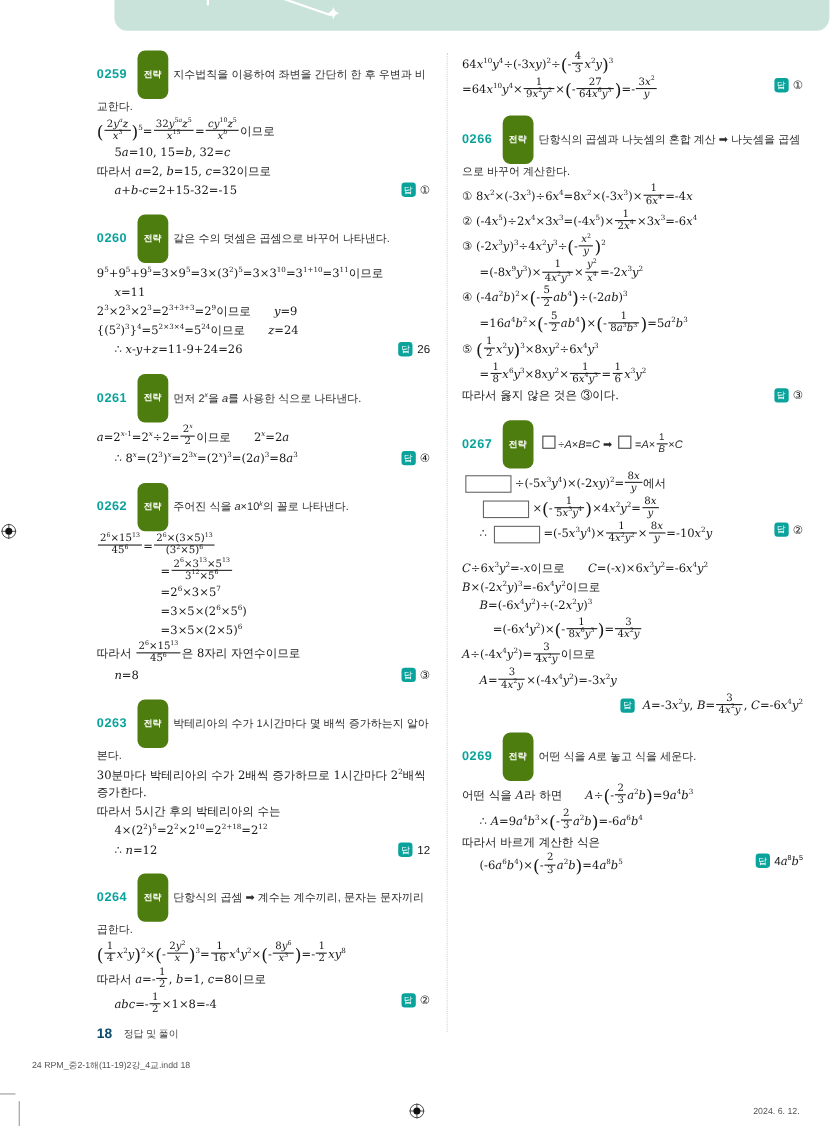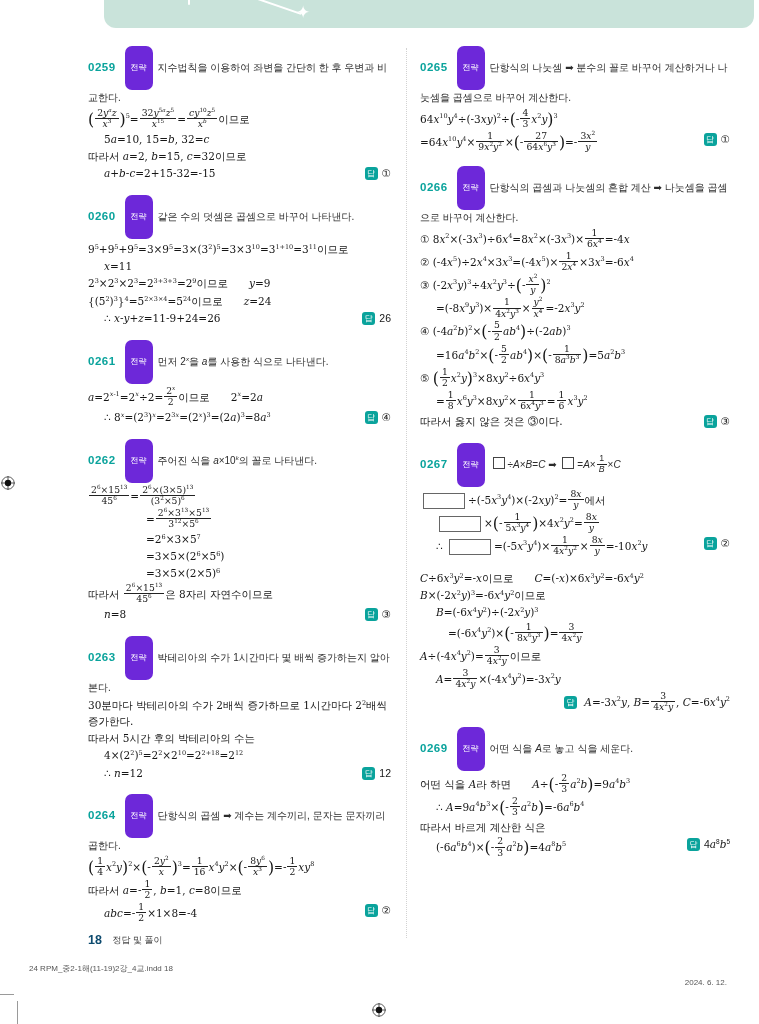--- a/index.html
+++ b/index.html
@@ -13,22 +13,22 @@
              transform:rotate(19deg);transform-origin:left center;border-radius:2px;}
   .deco .star{position:absolute;left:192px;top:22px;color:#fff;font-size:17px;line-height:1;}
   
   .content{position:absolute;left:88px;top:46px;width:642px;display:flex;}
   .col-l{width:303px;}
   .sep{border-left:1px dotted #d2d2d2;margin:2px 13px 0 15px;}
   .col-r{flex:1;}
   .prob{margin-bottom:13px;}
   .phead{margin:0 0 3px 0;line-height:1.55;font-size:10px;}
   .pnum{color:#0aa39c;font-weight:bold;font-size:11.5px;margin-right:9px;letter-spacing:0.5px;}
-  .badge{display:inline-block;background:#6d28d9;color:#fff;font-size:8px;line-height:12px;
-         padding:16px 6px;border-radius:7px;margin-right:5px;vertical-align:1px;}
+  .badge{display:inline-block;background:#4d7c0f;color:#fff;font-size:8px;line-height:12px;
+         padding:16px 6px;border-radius:7px;margin-right:5px;vertical-align:1px;font-weight:bold;}
   .stext{font-size:10px;}
   .pline{margin:1.5px 0;line-height:1.5;font-size:10.5px;font-family:"DejaVu Serif",serif;color:#161616;}
   .pline.in1{padding-left:16px;}
   .pline.in2{padding-left:28px;}
   .pline.in3{padding-left:58px;}
   .pline i{font-family:"DejaVu Serif",serif;}
   sup{font-size:0.62em;line-height:0;vertical-align:super;}
   .fr{display:inline-flex;flex-direction:column;text-align:center;vertical-align:middle;
       font-size:0.88em;line-height:1.12;margin:0 1px;position:relative;top:-1px;}
   .fr .nu{border-bottom:0.8px solid #222;padding:0 2px;}
@@ -42,21 +42,21 @@
           line-height:13px;text-align:center;border-radius:3px;margin-right:4px;
           font-family:"Liberation Sans",sans-serif;vertical-align:1px;}
   .aval{font-size:10.5px;}
   
   .pagefoot{position:absolute;left:88px;top:933px;font-size:9px;color:#444;}
   .pagefoot .pgnum{font-size:12.5px;font-weight:bold;color:#0c4a6e;margin-right:8px;vertical-align:-1px;}
   
   .crop-h{position:absolute;left:0;top:994px;width:14px;height:1px;background:#9a9a9a;}
   .crop-v{position:absolute;left:17px;top:1001px;width:1px;height:23px;background:#9a9a9a;}
   .printfoot{position:absolute;left:29px;top:963px;font-size:8px;color:#555;}
-  .printdate{position:absolute;right:32px;top:978px;font-size:8px;color:#555;}
+  .printdate{position:absolute;right:32px;top:1006px;font-size:8px;color:#555;}
   .regmark{position:absolute;}
   .regmark.left{left:1px;top:476px;}
   .regmark.bottom{left:372px;top:1003px;}
 </style>
 </head>
 <body>
 
 <div class="deco">
   <span class="tick"></span>
   <span class="ray"></span>
@@ -150,21 +150,20 @@
           </span>, <i>b</i>=1, <i>c</i>=8이므로</p>
         <p class="pline in1"><span class="ans"><span class="abadge">답</span><span class="aval">②</span></span><i>a</i><i>b</i><i>c</i>=-<span class="fr">
             <span class="nu">1</span>
             <span class="de">2</span>
           </span>×1×8=-4</p>
       </section>
     </div>
   <div class="sep"></div>
   <div class="col-r" id="col-right">
       <section class="prob">
-        <p class="phead"><span class="pnum">0265</span><span class="badge">전략</span><span class="stext">단항식의 나눗셈 ➡ 분수의 꼴로 바꾸어 계산하거나 나눗셈을 곱셈으로 바꾸어 계산한다.</span></p>
         <p class="pline">64<i>x</i><sup>10</sup><i>y</i><sup>4</sup>÷(-3<i>x</i><i>y</i>)<sup>2</sup>÷<span class="bp">(</span>-<span class="fr">
             <span class="nu">4</span>
             <span class="de">3</span>
           </span><i>x</i><sup>2</sup><i>y</i><span class="bp">)</span><sup>3</sup></p>
         <p class="pline"><span class="ans"><span class="abadge">답</span><span class="aval">①</span></span>=64<i>x</i><sup>10</sup><i>y</i><sup>4</sup>×<span class="fr">
             <span class="nu">1</span>
             <span class="de">9<i>x</i><sup>2</sup><i>y</i><sup>2</sup></span>
           </span>×<span class="bp">(</span>-<span class="fr">
             <span class="nu">27</span>
             <span class="de">64<i>x</i><sup>6</sup><i>y</i><sup>3</sup></span>

